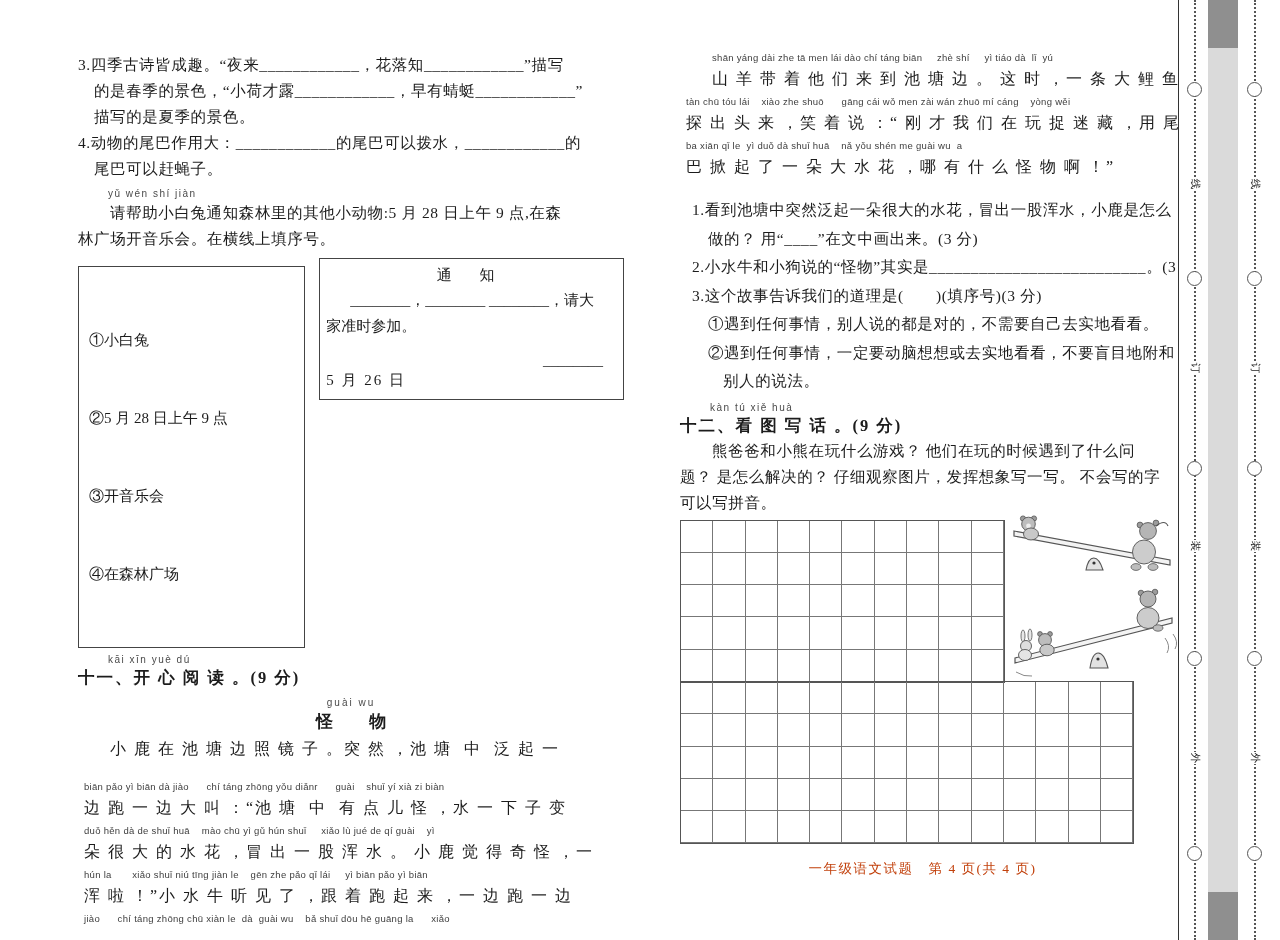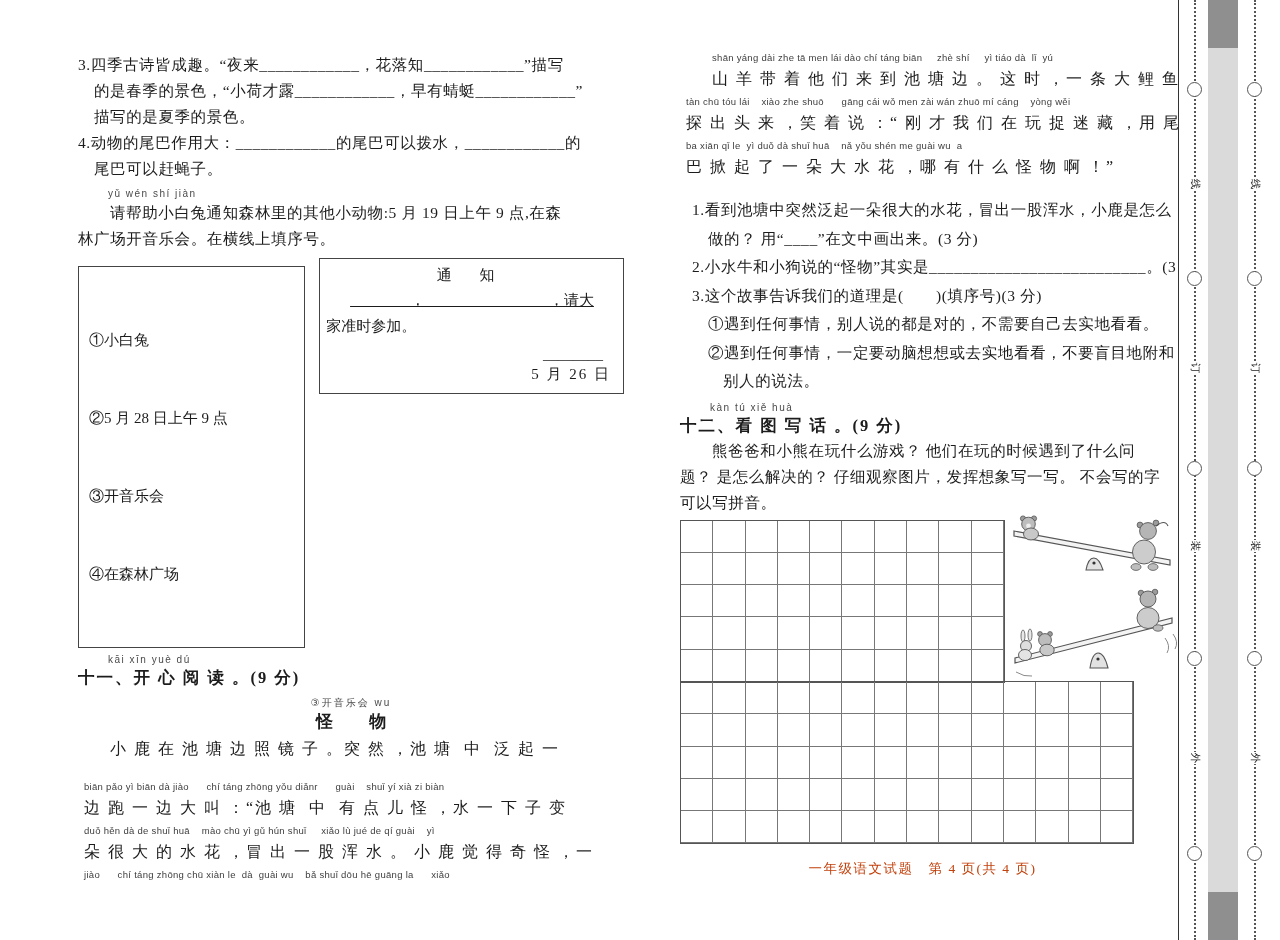--- a/index.html
+++ b/index.html
@@ -23,24 +23,24 @@
 
   .intro .qline{line-height:26px;}
   .ind1{text-indent:32px;}
 
   
   .boxrow{display:flex;gap:14px;margin-top:6px;align-items:flex-start;}
   .obox{border:1px solid #444;width:228px;padding:8px 10px;font-size:15px;line-height:26px;
         margin-top:8px;box-sizing:border-box;white-space:pre;}
   .nbox{border:1px solid #444;width:306px;padding:4px 6px 8px;font-size:15px;box-sizing:border-box;}
   .nbox .nt{text-align:center;letter-spacing:12px;line-height:24px;}
-  .nbox .nl1{line-height:26px;padding-left:24px;white-space:pre;text-decoration:underline;}
+  .nbox .nl1{line-height:26px;padding-left:24px;white-space:pre;}
   .nbox .nl2{line-height:26px;}
-  .nbox .nsign{text-align:right;line-height:18px;margin-top:6px;padding-right:14px;}
-  .nbox .ndate{text-align:right;line-height:22px;padding-right:6px;letter-spacing:2px;}
+  .nbox .nsign{text-align:right;line-height:18px;margin-top:12px;padding-right:14px;}
+  .nbox .ndate{text-align:left;line-height:22px;padding-right:6px;letter-spacing:2px;}
 
   
   .ttl{text-align:center;margin-top:6px;}
   .ttl .py{font-family:"Liberation Sans","DejaVu Sans",sans-serif;font-size:10px;color:#4a4a4a;line-height:13px;letter-spacing:2px;}
   .ttl .tx{font-weight:bold;font-size:17px;letter-spacing:16px;line-height:26px;padding-left:16px;}
   .pp{padding-left:6px;height:44px;}
   .pp .py{font-family:"Liberation Sans","DejaVu Sans",sans-serif;font-size:9.5px;color:#3d3d3d;
           line-height:15px;white-space:pre;letter-spacing:0.3px;}
   .pp .hz{font-size:16px;line-height:27px;letter-spacing:2px;white-space:pre;}
   .pp.ind .py,.pp.ind .hz{padding-left:26px;}
@@ -76,21 +76,21 @@
   <div class="qline">3.四季古诗皆成趣。“夜来____________，花落知____________”描写</div>
   <div class="qline cont">的是春季的景色，“小荷才露____________，早有蜻蜓____________”</div>
   <div class="qline cont">描写的是夏季的景色。</div>
   <div class="qline">4.动物的尾巴作用大：____________的尾巴可以拨水，____________的</div>
   <div class="qline cont">尾巴可以赶蝇子。</div>
 
   <div class="sec">
     <div class="py">yǔ wén shí jiàn</div>
   </div>
   <div class="intro">
-    <div class="qline ind1">请帮助小白兔通知森林里的其他小动物:5 月 19 日上午 9 点,在森</div>
+    <div class="qline ind1">请帮助小白兔通知森林里的其他小动物:5 月 28 日上午 9 点,在森</div>
     <div class="qline">林广场开音乐会。在横线上填序号。</div>
   </div>
 
   <div class="boxrow">
     <div class="obox">
       <div>①小白兔</div>
       <div>②5 月 28 日上午 9 点</div>
       <div>③开音乐会</div>
       <div>④在森林广场</div>
     </div>
@@ -102,34 +102,38 @@
       <div class="ndate">5 月 26 日</div>
     </div>
   </div>
 
   <div class="sec">
     <div class="py">kāi xīn yuè dú</div>
     <div class="hd">十一、开 心 阅 读 。(9 分)</div>
   </div>
 
   <div class="ttl">
-    <div class="py">③开音乐会      wu</div>
+    <div class="py">guài      wu</div>
     <div class="tx">怪 物</div>
   </div>
 
   <div class="pp ind">
     <div class="hz">小 鹿 在 池 塘 边 照 镜 子 。突 然 ，池 塘  中  泛 起 一</div>
   </div>
   <div class="pp">
     <div class="py">biān pǎo yì biān dà jiào      chí táng zhōng yǒu diǎnr      guài    shuǐ yí xià zi biàn</div>
     <div class="hz">边 跑 一 边 大 叫 ：“池 塘  中  有 点 儿 怪 ，水 一 下 子 变</div>
   </div>
   <div class="pp">
     <div class="py">duǒ hěn dà de shuǐ huā    mào chū yì gǔ hún shuǐ     xiǎo lù jué de qí guài    yì</div>
     <div class="hz">朵 很 大 的 水 花 ，冒 出 一 股 浑 水 。 小 鹿 觉 得 奇 怪 ，一</div>
+  </div>
+  <div class="pp">
+    <div class="py">hún la       xiǎo shuǐ niú tīng jiàn le    gēn zhe pǎo qǐ lái     yì biān pǎo yì biān</div>
+    <div class="hz">浑 啦 ！”小 水 牛 听 见 了 ，跟 着 跑 起 来 ，一 边 跑 一 边</div>
   </div>
   <div class="pp">
     <div class="py">jiào      chí táng zhōng chū xiàn le  dà  guài wu    bǎ shuǐ dōu hē guāng la      xiǎo</div>
 
   </div>
 
 </div>
 
 <div class="page" id="pageR">
   <div class="pp ind">

